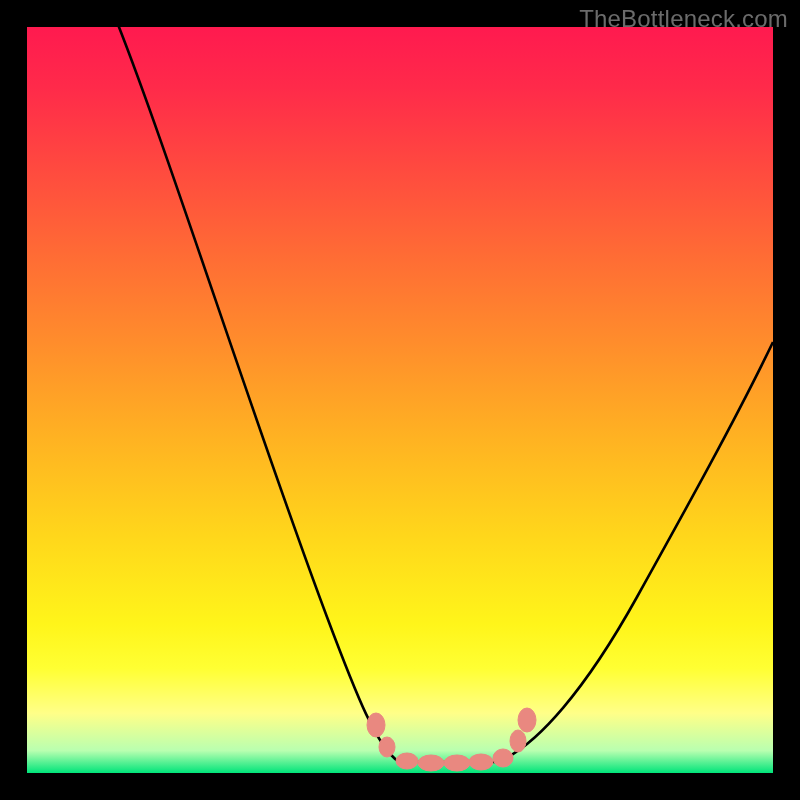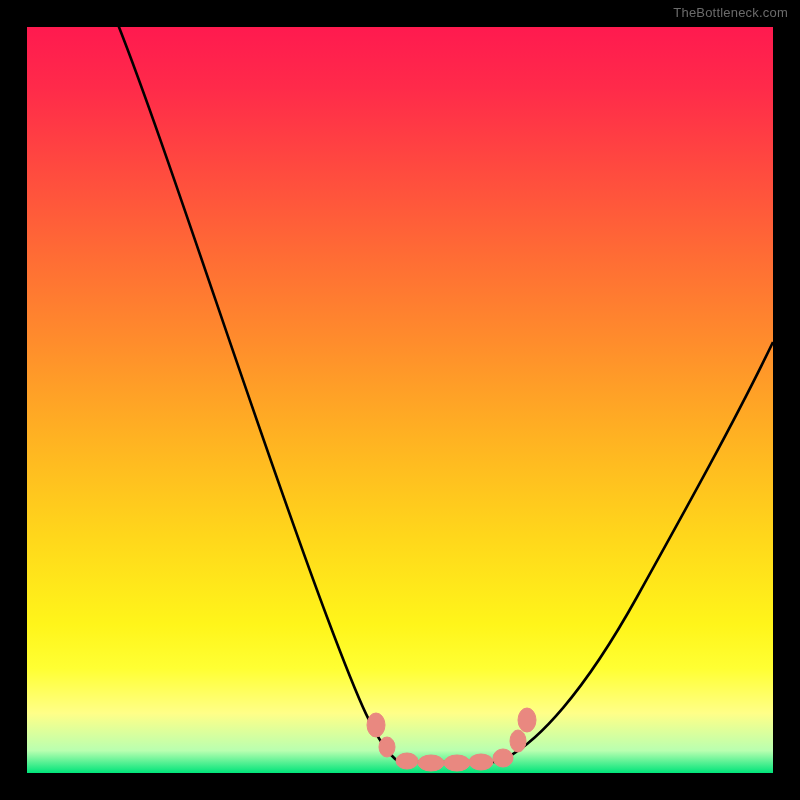--- a/index.html
+++ b/index.html
@@ -47,21 +47,21 @@
     position: absolute;
     inset: 0;
     width: 100%;
     height: 100%;
   }
   .attribution {
     position: absolute;
     top: 5px;
     right: 12px;
     color: #6b6b6b;
-    font-size: 13px;
+    font-size: 24px;
     font-weight: 500;
     letter-spacing: 0.2px;
     user-select: none;
   }
 </style>
 </head>
 <body>
 
 <div class="frame">
 

